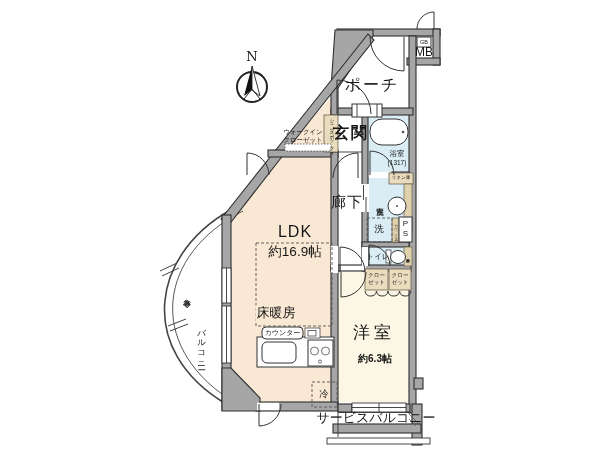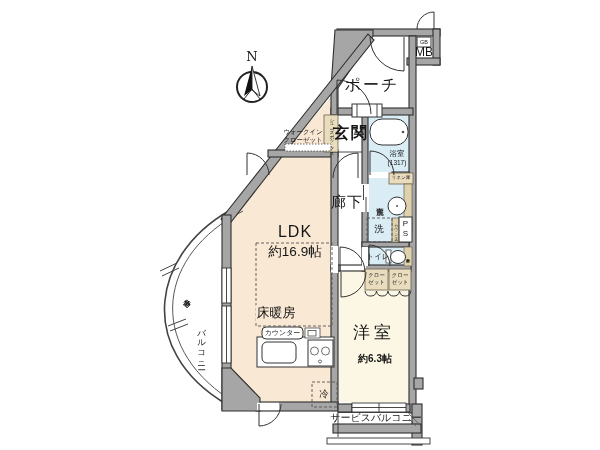--- a/index.html
+++ b/index.html
@@ -183,16 +183,16 @@
   <div class="lb" style="left:400px;top:279px;font-size:5.5px;">クロー
 ゼット</div>
   <div class="lb" style="left:347px;top:202px;font-size:15px;letter-spacing:1px;text-align:right;">廊下</div>
   <div class="lb" style="left:295px;top:232px;font-size:16px;letter-spacing:1px;">LDK</div>
   <div class="lb" style="left:295px;top:252px;font-size:13.5px;text-align:right;">約16.9帖</div>
   <div class="lb" style="left:276px;top:313px;font-size:13px;background:var(--ldk-floor);padding:0 1px;">床暖房</div>
   <div class="lb" style="left:282.5px;top:333px;font-size:7px;">カウンター</div>
   <div class="lb" style="left:324px;top:394px;font-size:9.5px;">冷</div>
   <div class="lb" style="left:374px;top:333px;font-size:17px;letter-spacing:4px;">洋室</div>
   <div class="lb" style="left:375px;top:359px;font-size:10px;font-weight:bold;">約6.3帖</div>
-  <div class="lb" style="left:376px;top:418px;font-size:10px;">サービスバルコニー</div>
+  <div class="lb" style="left:376px;top:418px;font-size:13px;">サービスバルコニー</div>
   <div class="lb v" style="left:202px;top:345px;font-size:8.5px;letter-spacing:1px;">バルコニー</div>
   <div class="lb v" style="left:192px;top:296px;font-size:7px;transform:translate(-50%,-50%) rotate(38deg);">物干金物</div>
 </div>
 
 </body></html>

